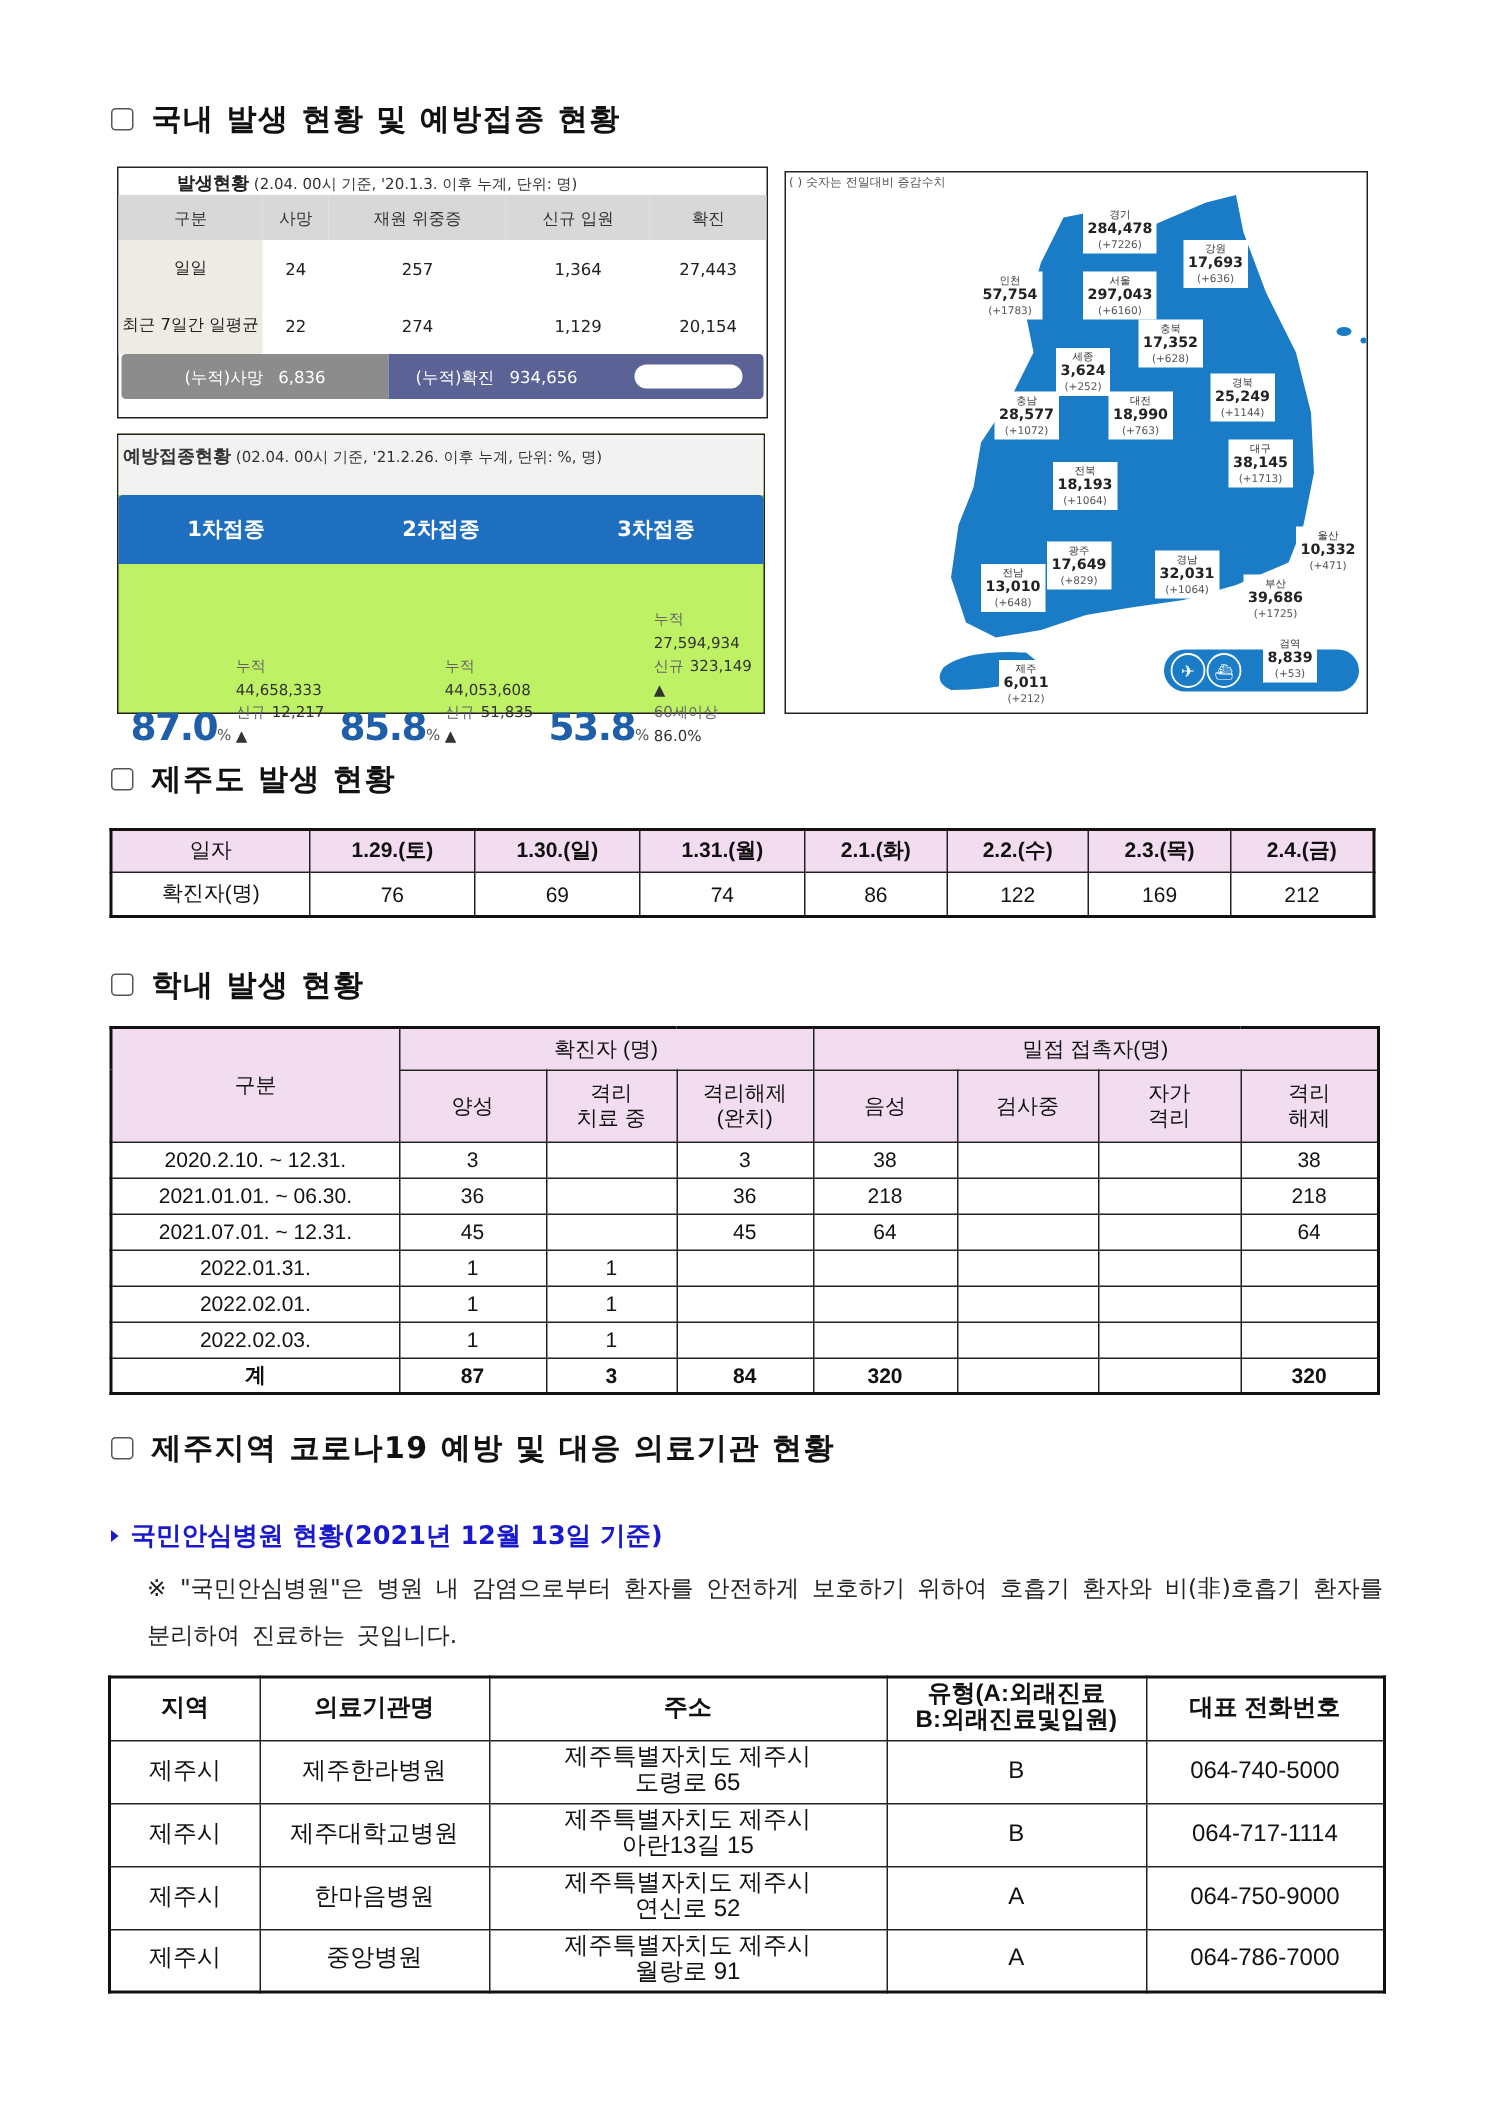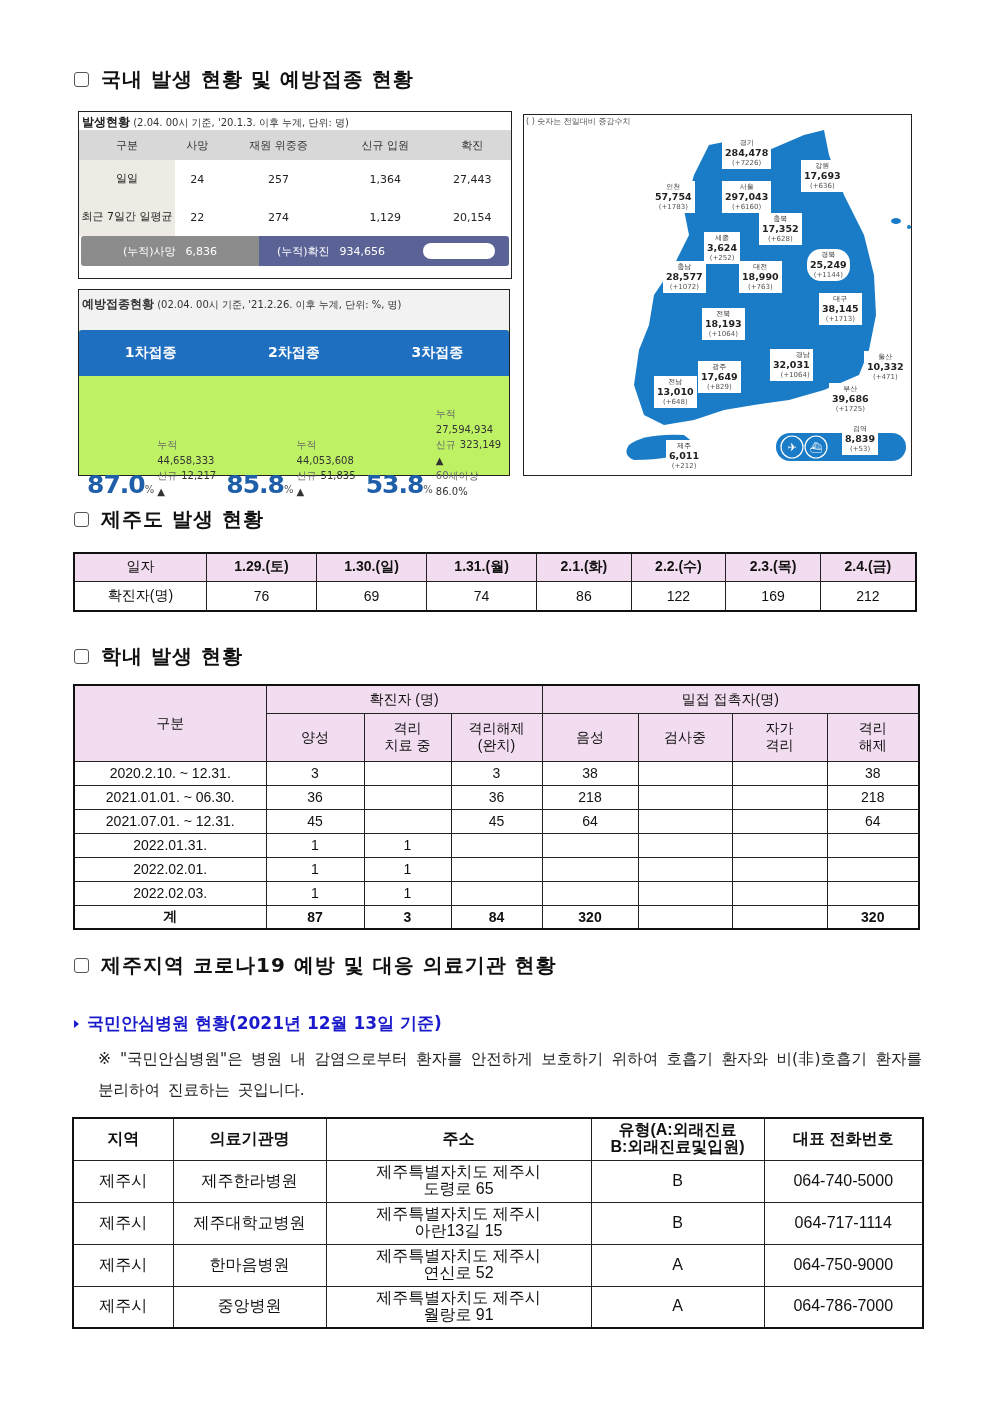--- a/index.html
+++ b/index.html
@@ -3,21 +3,21 @@
 <meta charset="utf-8">
 <style>
   * { box-sizing: border-box; margin: 0; padding: 0; }
   body { width: 992px; height: 1403px; background: #fff; font-family: "DejaVu Sans", "Liberation Sans", sans-serif; color: #111; position: relative; overflow: hidden; }
   .sec-title { position: absolute; left: 74px; font-size: 20px; font-weight: bold; display: flex; align-items: center; gap: 12px; letter-spacing: 1px; }
   .sec-title .box { width: 15px; height: 15px; border: 1.5px solid #555; border-radius: 3px; display: inline-block; }
 
   
   .p1 { position: absolute; left: 78px; top: 111px; width: 434px; height: 168px; border: 1px solid #222; background: #fff; }
   .p1 .hd { font-size: 10px; color: #333; padding: 2px 3px; height: 18px; }
-  .p1 .hd b { font-size: 12px; color: #222; }
+  .p1 .hd b { font-size: 12px; color: #222; margin-left: 36px; }
   .p1 table { border-collapse: collapse; width: 100%; font-size: 11px; text-align: center; }
   .p1 th { background: #d8d8d8; font-weight: normal; height: 30px; color: #333; }
   .p1 td { height: 38px; color: #222; }
   .p1 td.lbl { background: #eeeae4; width: 96px; line-height: 1.15; }
   .p1 .ftr { display: flex; height: 30px; margin: 0 2px; font-size: 11px; }
   .p1 .ftr .d { background: #8c8c8c; color: #fff; width: 178px; display: flex; align-items: center; justify-content: center; gap: 10px; border-radius: 3px 0 0 3px; }
   .p1 .ftr .c { background: #5b6396; color: #fff; flex: 1; display: flex; align-items: center; padding-left: 18px; gap: 10px; border-radius: 0 3px 3px 0; }
   .p1 .ftr .pill { width: 72px; height: 16px; background: #fff; border-radius: 8px; margin-left: 28px; }
 
   
@@ -161,21 +161,21 @@
     <circle cx="292" cy="332" r="11" fill="#1a7cc6" stroke="#fff" stroke-width="1.2"></circle>
     <text x="292" y="336" font-size="10" fill="#fff" text-anchor="middle">⛴</text>
   </svg>
   <div class="note">( ) 숫자는 전일대비 증감수치</div>
 
   <div class="lbl-box" style="left:198px;top:22px;">
       <div>경기</div>
       <div class="n">284,478</div>
       <div class="dd">(+7226)</div>
     </div>
-  <div class="lbl-box" style="left:277px;top:45px;">
+  <div class="lbl-box" style="left:265px;top:45px;">
       <div>강원</div>
       <div class="n">17,693</div>
       <div class="dd">(+636)</div>
     </div>
   <div class="lbl-box" style="left:128px;top:66px;">
       <div>인천</div>
       <div class="n">57,754</div>
       <div class="dd">(+1783)</div>
     </div>
   <div class="lbl-box" style="left:198px;top:66px;">
@@ -186,21 +186,21 @@
   <div class="lbl-box" style="left:235px;top:98px;">
       <div>충북</div>
       <div class="n">17,352</div>
       <div class="dd">(+628)</div>
     </div>
   <div class="lbl-box" style="left:180px;top:117px;">
       <div>세종</div>
       <div class="n">3,624</div>
       <div class="dd">(+252)</div>
     </div>
-  <div class="lbl-box" style="left:283px;top:134px;border-radius:14px;">
+  <div class="lbl-box" style="left:283px;top:134px;">
       <div>경북</div>
       <div class="n">25,249</div>
       <div class="dd">(+1144)</div>
     </div>
   <div class="lbl-box" style="left:139px;top:146px;">
       <div>충남</div>
       <div class="n">28,577</div>
       <div class="dd">(+1072)</div>
     </div>
   <div class="lbl-box" style="left:215px;top:146px;">
@@ -211,21 +211,21 @@
   <div class="lbl-box" style="left:295px;top:178px;">
       <div>대구</div>
       <div class="n">38,145</div>
       <div class="dd">(+1713)</div>
     </div>
   <div class="lbl-box" style="left:178px;top:193px;">
       <div>전북</div>
       <div class="n">18,193</div>
       <div class="dd">(+1064)</div>
     </div>
-  <div class="lbl-box" style="left:246px;top:234px;text-align:right;">
+  <div class="lbl-box" style="left:246px;top:252px;">
       <div>경남</div>
       <div class="n">32,031</div>
       <div class="dd">(+1064)</div>
     </div>
   <div class="lbl-box" style="left:340px;top:236px;">
       <div>울산</div>
       <div class="n">10,332</div>
       <div class="dd">(+471)</div>
     </div>
   <div class="lbl-box" style="left:174px;top:246px;">

